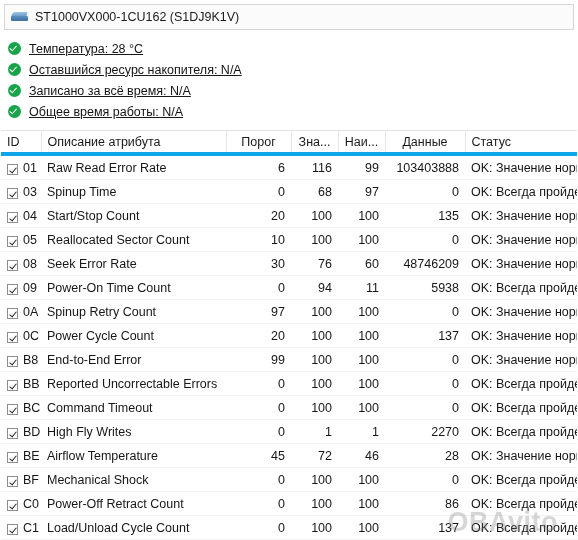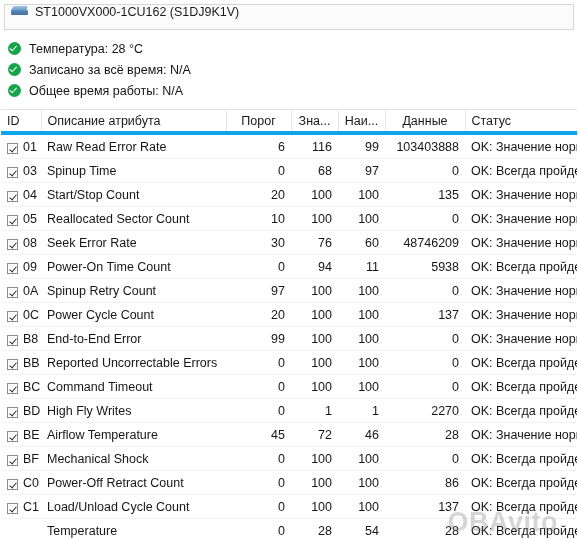--- a/index.html
+++ b/index.html
@@ -17,21 +17,21 @@
     position: relative;
   }
 
   
   #device-box {
     margin: 4px 4px 0 4px;
     height: 26px;
     border: 1px solid #d6d6d6;
     background: #fbfbfb;
     display: flex;
-    align-items: flex-start;
+    align-items: center;
     padding: 0 6px;
     box-sizing: border-box;
   }
   #device-box .drive-icon {
     width: 17px;
     height: 12px;
     margin-right: 7px;
     flex: 0 0 auto;
     position: relative;
   }
@@ -54,20 +54,21 @@
     font-size: 12.5px;
     color: #1b1b1b;
     white-space: nowrap;
     overflow: hidden;
     text-overflow: ellipsis;
   }
 
   
   #summary {
     padding: 8px 0 4px 8px;
+    text-decoration: underline;
   }
   .summary-row {
     display: flex;
     align-items: center;
     height: 21px;
   }
   .ok-icon {
     width: 13px;
     height: 13px;
     border-radius: 50%;
@@ -193,20 +194,24 @@
     <span class="top"></span>
       <span class="bot"></span>
   </span>
   <span id="device-label">ST1000VX000-1CU162 (S1DJ9K1V)</span>
 </div>
 
 <div id="summary">
   <div class="summary-row">
     <span class="ok-icon"></span>
     <span class="summary-text">Температура: 28 °C</span>
+  </div>
+  <div class="summary-row">
+    <span class="ok-icon"></span>
+    <span class="summary-text">Оставшийся ресурс накопителя: N/A</span>
   </div>
   <div class="summary-row">
     <span class="ok-icon"></span>
     <span class="summary-text">Записано за всё время: N/A</span>
   </div>
   <div class="summary-row">
     <span class="ok-icon"></span>
     <span class="summary-text">Общее время работы: N/A</span>
   </div>
 </div>

